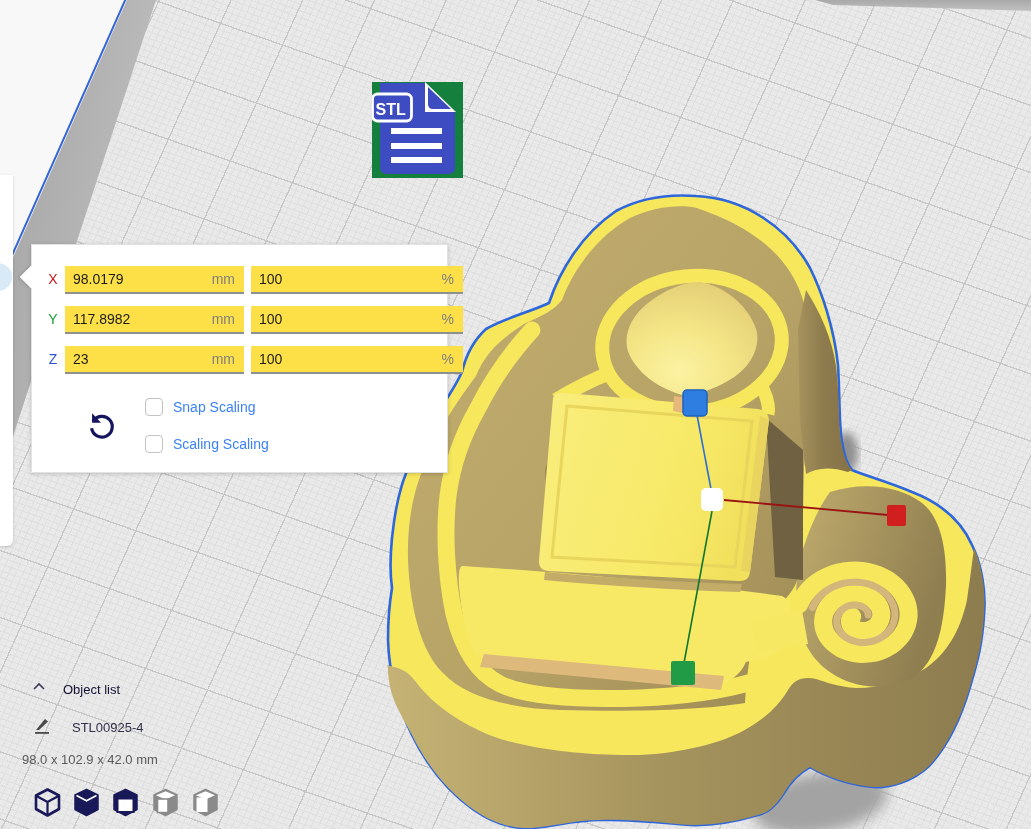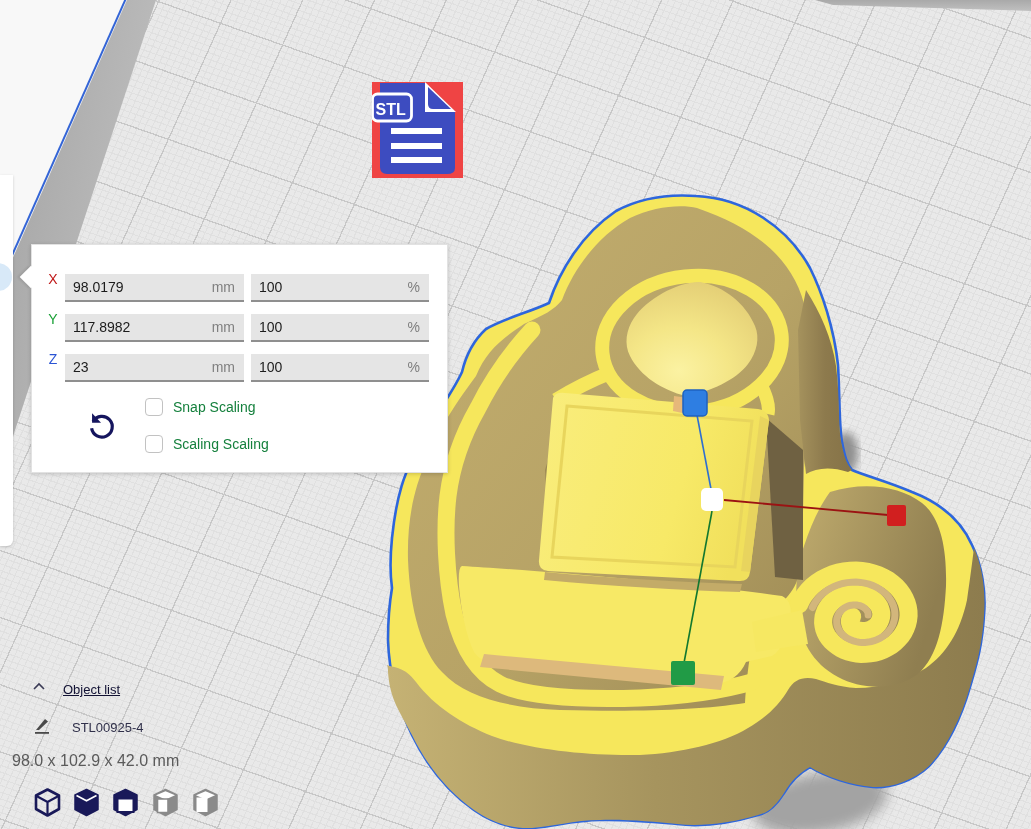--- a/index.html
+++ b/index.html
@@ -28,36 +28,36 @@
   background:#ffffff;border-radius:0 0 6px 0;box-shadow:0 1px 3px rgba(0,0,0,.18);}
 #toolglow{position:absolute;left:-16px;top:263px;width:28px;height:28px;border-radius:50%;
   background:#d8e9f8;}
 
 #panel{position:absolute;left:31px;top:244px;width:417px;height:229px;background:#fff;
   border:1px solid #e2e2e2;box-shadow:0 1px 4px rgba(0,0,0,.18);box-sizing:border-box;}
 #panel .arrow{position:absolute;left:-9px;top:24px;width:16px;height:16px;background:#fff;
   transform:rotate(45deg);box-shadow:-2px 2px 2px rgba(0,0,0,.08);}
 .row{position:absolute;left:0;top:0;width:100%;height:28px;}
 .axlbl{position:absolute;left:14px;top:5px;font-size:14px;width:14px;text-align:center;}
-.fld{position:absolute;top:8px;height:26px;background:#e5e5e5;border-bottom:2px solid #8f8f8f;
+.fld{position:absolute;top:0;height:26px;background:#fde047;border-bottom:2px solid #8f8f8f;
   font-size:14px;color:#1c1c1c;}
 .fld .val{position:absolute;left:8px;top:5px;}
 .fld .unit{position:absolute;right:9px;top:5px;color:#7f7f7f;text-align:center;}
 .f1{left:33px;width:179px;}
-.f2{left:219px;width:178px;}
+.f2{left:219px;width:212px;}
 .cb{position:absolute;width:16px;height:16px;background:#fff;border:1.5px solid #c2c2c2;
   border-radius:4px;}
-.cblbl{position:absolute;font-size:14px;color:#15803d;text-align:right;}
-
-#stlbox{position:absolute;left:372px;top:82px;width:91px;height:96px;background:#ef4444;}
-
-#objlist{position:absolute;left:63px;top:682px;color:#111133;font-size:13px;text-decoration:underline;}
+.cblbl{position:absolute;font-size:14px;color:#3b82f6;text-align:right;}
+
+#stlbox{position:absolute;left:372px;top:82px;width:91px;height:96px;background:#15803d;}
+
+#objlist{position:absolute;left:63px;top:682px;color:#111133;font-size:13px;}
 #chev{position:absolute;left:33px;top:682px;width:12px;height:8px;}
 #objname{position:absolute;left:72px;top:720px;color:#30304a;font-size:13px;}
-#dims{position:absolute;left:12px;top:752px;color:#5a5a5a;font-size:16px;}
+#dims{position:absolute;left:22px;top:752px;color:#5a5a5a;font-size:13px;}
 #model{position:absolute;left:0;top:0;}
 #cubes{position:absolute;left:33px;top:788px;}
 </style>
 </head>
 <body>
 <div id="grid"></div>
 <div id="offplate"></div>
 <div id="band"></div>
 <div id="edgeline"></div>
 <div id="topedge"></div>

